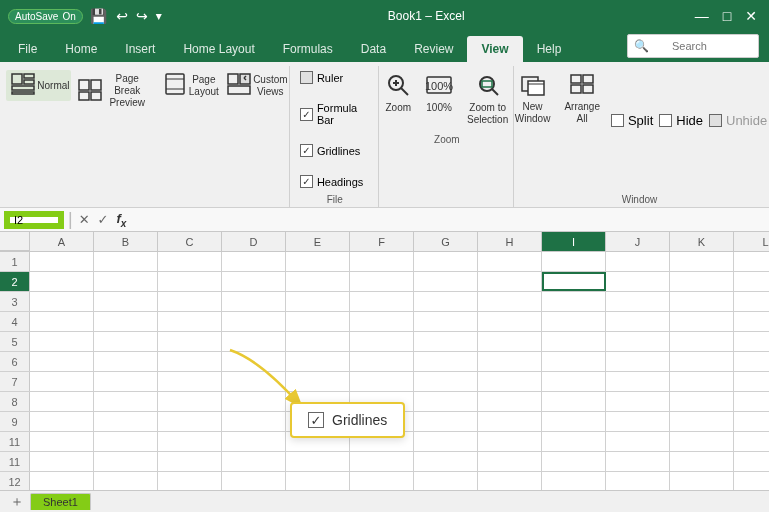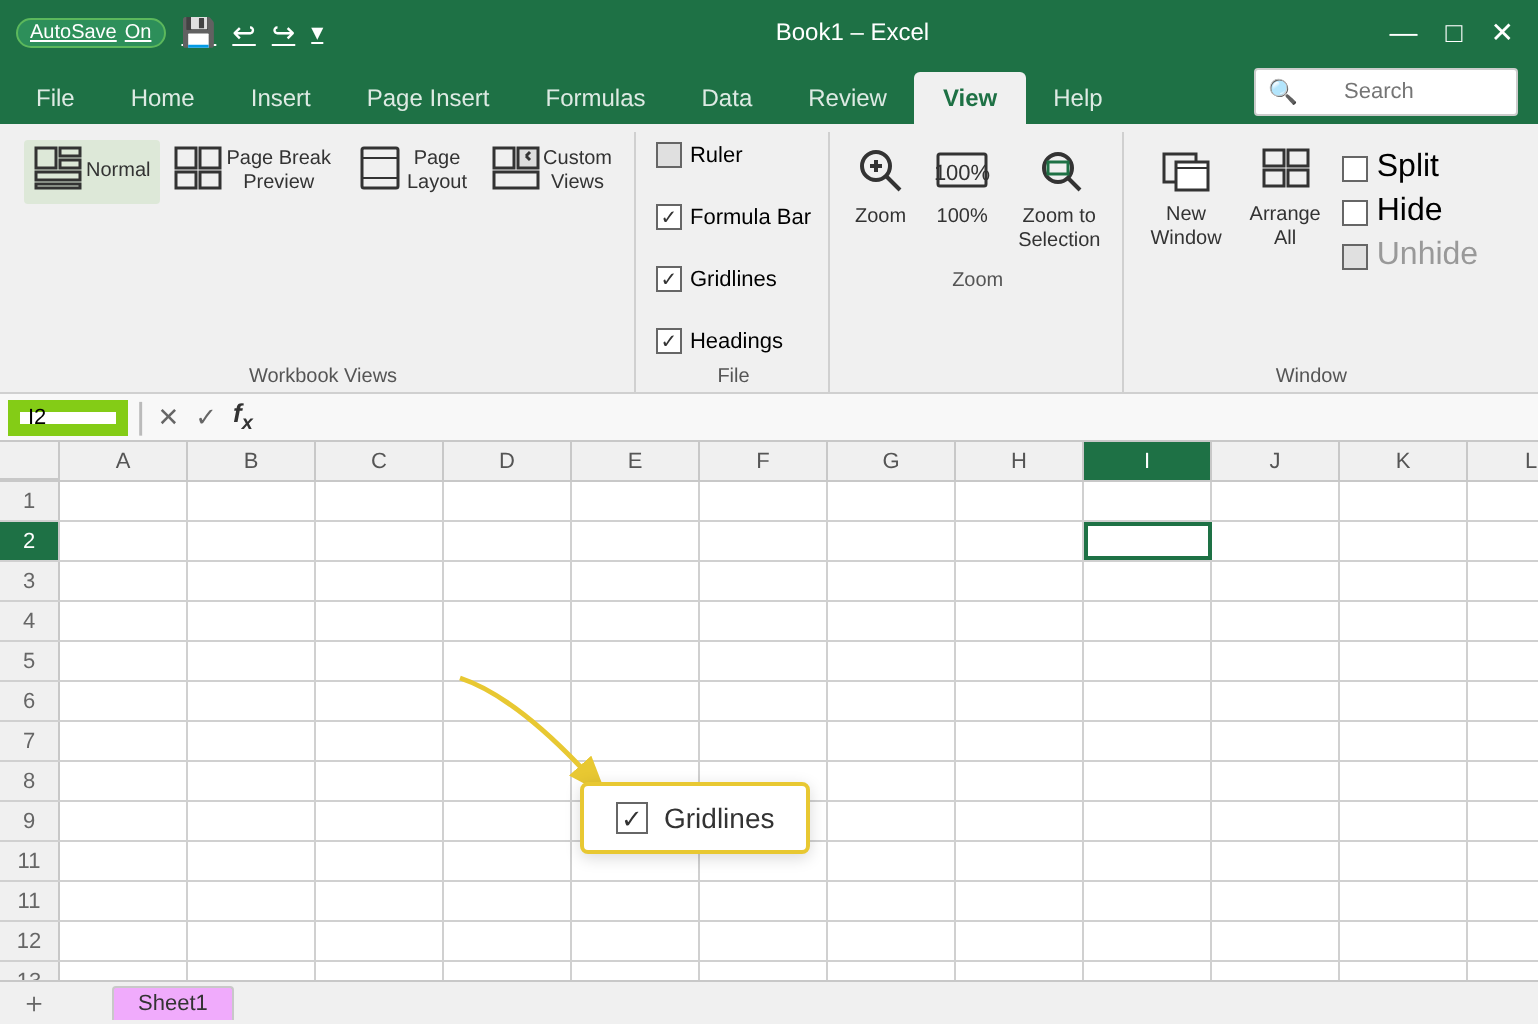--- a/index.html
+++ b/index.html
@@ -8,21 +8,21 @@
     
     .title-bar {
       background: #1e7145;
       color: white;
       height: 32px;
       display: flex;
       align-items: center;
       padding: 0 8px;
       justify-content: space-between;
     }
-    .title-bar-left { display: flex; align-items: center; gap: 8px; text-decoration: underline; }
+    .title-bar-left { display: flex; align-items: center; gap: 8px; }
     .autosave-toggle {
       background: #2d8f5a;
       border: 1px solid #5cb85c;
       border-radius: 10px;
       padding: 1px 6px;
       font-size: 10px;
       color: white;
       display: flex; align-items: center; gap: 4px;
     }
     .title-bar-center { font-size: 12px; color: white; }
@@ -124,21 +124,21 @@
     }
     .zoom-btn {
       display: flex; flex-direction: column; align-items: center;
       padding: 3px 5px; cursor: pointer; border-radius: 2px;
       font-size: 10px; color: #333; gap: 2px; min-width: 32px;
     }
     .zoom-icon { font-size: 20px; line-height: 1; }
     .zoom-label { font-size: 10px; text-align: center; line-height: 1.2; }
 
     
-    .side-options { display: flex; flex-direction: column; gap: 2px; padding-top: 4px; font-size: 16px; }
+    .side-options { display: flex; flex-direction: row; gap: 2px; padding-top: 4px; font-size: 13px; margin-top: 38px; }
     .side-opt-row { display: flex; align-items: center; gap: 4px; cursor: pointer; padding: 1px 2px; }
 
     
     .ribbon-search {
       display: flex; align-items: center; background: white;
       border: 1px solid #ccc; border-radius: 2px;
       padding: 2px 6px; margin: auto 0; height: 24px;
     }
     .ribbon-search input {
       border: none; outline: none; font-size: 11px; width: 100px; margin-left: 19px;
@@ -264,25 +264,24 @@
       border-top: 1px solid #c8c8c8;
       display: flex; align-items: center;
       padding: 0 4px;
       font-size: 11px;
       color: #333;
     }
     .sheet-tab {
       padding: 2px 12px;
       border: 1px solid #c8c8c8;
       border-bottom: none;
-      background: #f0abfc;
+      background: #84cc16;
       cursor: pointer;
       border-radius: 2px 2px 0 0;
       font-size: 11px;
-      margin-left: 26px;
     }
     .sheet-plus { padding: 2px 6px; cursor: pointer; font-size: 14px; color: #666; }
 
     .main-area { position: relative; }
   </style>
 </head>
 <body>
 
 <div class="title-bar">
   <div class="title-bar-left">
@@ -300,21 +299,21 @@
     <span class="title-icon">—</span>
     <span class="title-icon">□</span>
     <span class="title-icon">✕</span>
   </div>
 </div>
 
 <div class="tab-bar">
   <div class="tab">File</div>
   <div class="tab">Home</div>
   <div class="tab">Insert</div>
-  <div class="tab">Page Insert</div>
+  <div class="tab">Home Layout</div>
   <div class="tab">Formulas</div>
   <div class="tab">Data</div>
   <div class="tab">Review</div>
   <div class="tab active">View</div>
   <div class="tab">Help</div>
   <div style="flex:1"></div>
 
   <div class="ribbon-search" style="margin-right:6px; margin-bottom:4px;">
     <span style="font-size:12px;color:#666;margin-right:4px">🔍</span>
     <input type="text" style="border: none; outline: none; font-size: 11px; width: 80px;" placeholder="Search">
@@ -364,21 +363,20 @@
               <rect x="1" y="1" width="10" height="10" fill="none" stroke="#333" stroke-width="1.5"></rect>
               <rect x="13" y="1" width="10" height="10" fill="#ddd" stroke="#333" stroke-width="1.5"></rect>
               <rect x="1" y="13" width="22" height="8" fill="none" stroke="#333" stroke-width="1.5"></rect>
               <line x1="17" y1="5" x2="19" y2="7" stroke="#333" stroke-width="1.5"></line>
               <line x1="19" y1="3" x2="17" y2="5" stroke="#333" stroke-width="1.5"></line>
             </svg>
         </span>
         <span class="wb-label">Custom<br>Views</span>
       </div>
     </div>
-    <div class="ribbon-group-label">Workbook Views</div>
   </div>
 
   <div class="ribbon-group">
     <div class="show-items">
       <label class="checkbox-row">
         <div class="checkbox-box gray"></div>
         <span>Ruler</span>
       </label>
       <label class="checkbox-row">
         <div class="checkbox-box checked"></div>

